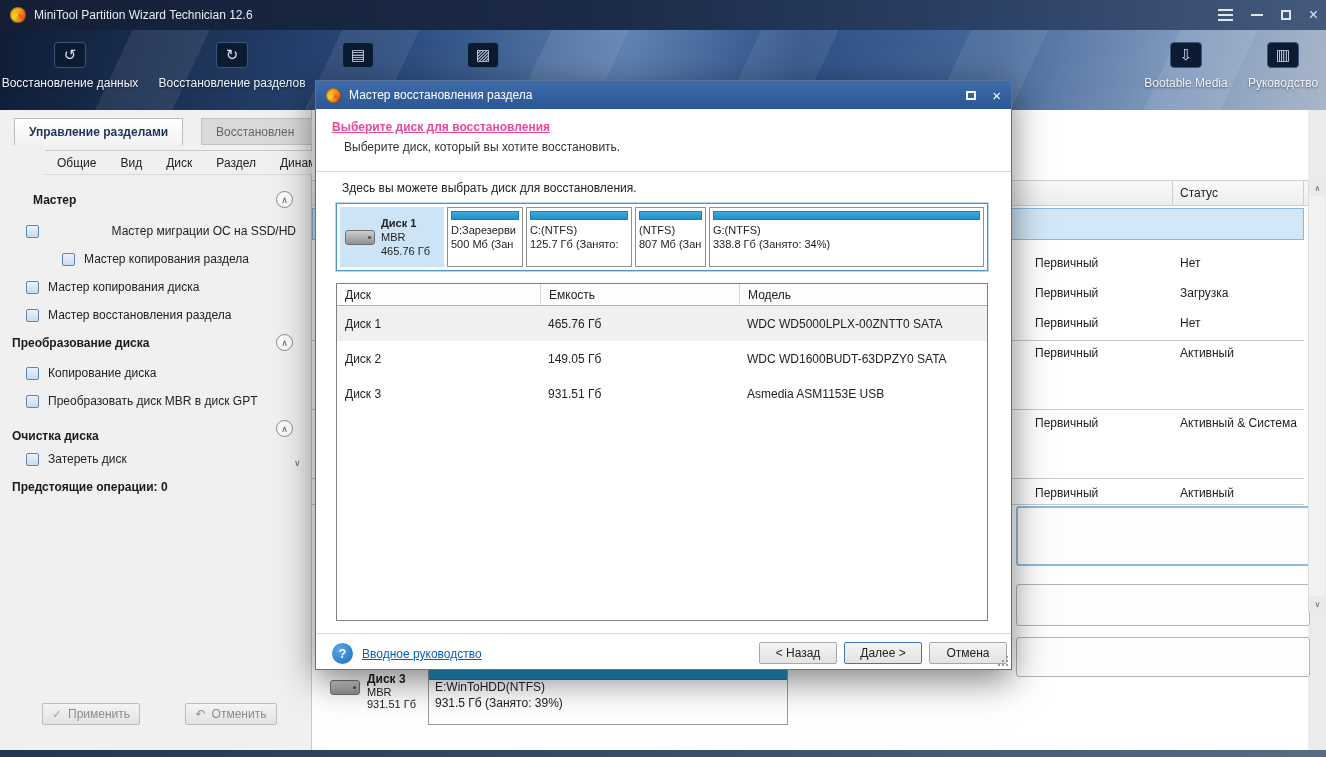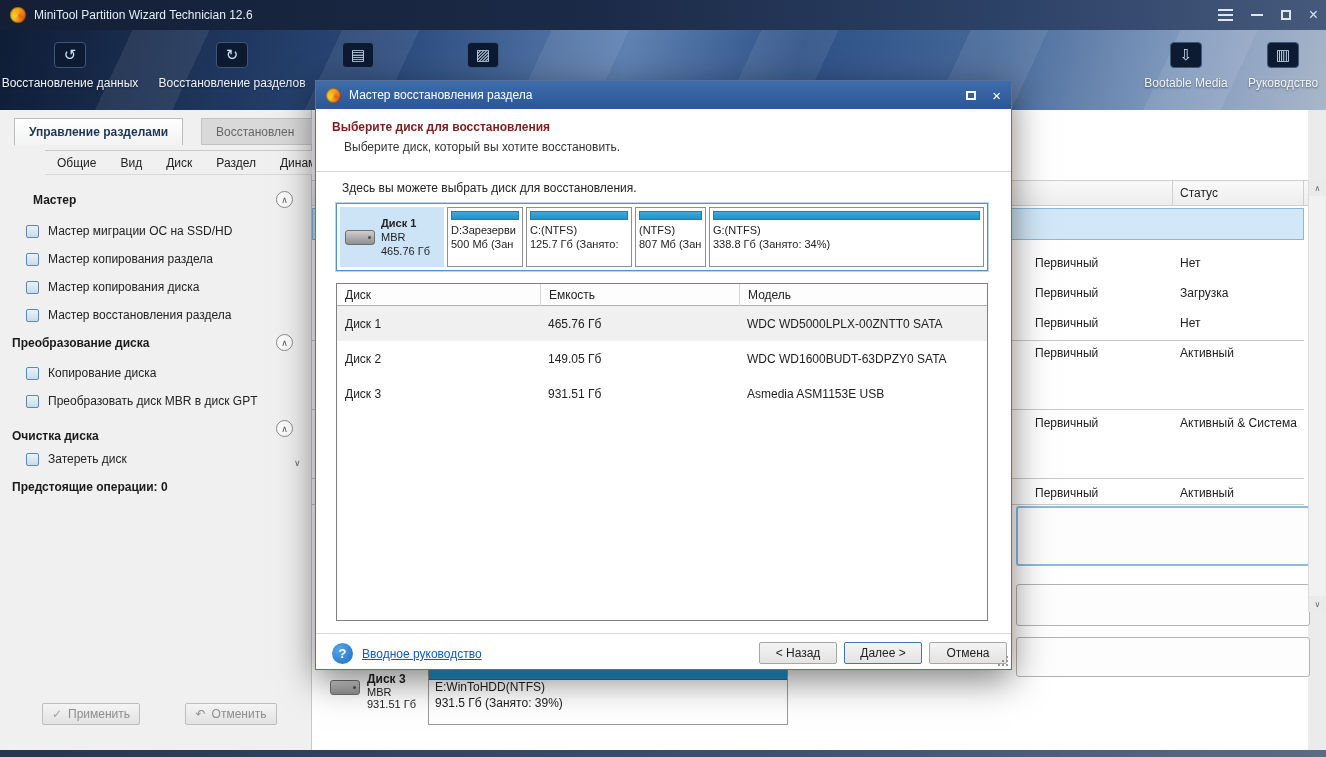--- a/index.html
+++ b/index.html
@@ -67,21 +67,21 @@
 
   
   .dialog { position:absolute; left:315px; top:80px; width:697px; height:590px; background:#ffffff;
     border:1px solid #5a7296; box-shadow:0 10px 34px rgba(0,0,0,.5); z-index:10; }
   .dlg-titlebar { position:absolute; left:0; top:0; width:695px; height:28px;
     background:linear-gradient(#3e6cab,#2c5696); display:flex; align-items:center; color:#fff; }
   .dlg-controls { position:absolute; right:10px; top:0; height:28px; display:flex; align-items:center; gap:16px; }
   .dlg-max { width:10px; height:9px; border:2px solid #fff; }
   .dlg-close { color:#fff; font-size:15px; line-height:1; }
   .dlg-header { position:absolute; left:0; top:28px; width:695px; height:63px; background:#fff; border-bottom:1px solid #d6d6d6; }
-  .dlg-heading { position:absolute; left:16px; top:11px; font-weight:bold; color:#7f1d1d; }
+  .dlg-heading { position:absolute; left:16px; top:11px; font-weight:bold; color:#ec4899;text-decoration:underline; }
   .dlg-subheading { position:absolute; left:28px; top:31px; color:#333; }
   .dlg-instruction { position:absolute; left:26px; top:100px; color:#222; }
   .strip { position:absolute; left:20px; top:122px; width:652px; height:68px; border:1px solid #4f94cd; box-shadow:0 0 0 1px #b9d8ef; display:flex; padding:3px; gap:3px; background:#fff; }
   .strip-disk { width:104px; background:#cde4f6; display:flex; align-items:center; gap:6px; padding-left:5px; }
   .strip-disk .txt div:nth-child(1){ font-weight:bold; }
   .strip-disk .txt div { line-height:14px; font-size:11px; }
   .part { border:1px solid #8f8f8f; padding:3px 3px 0 3px; overflow:hidden; background:#fff; }
   .part .bar { height:9px; background:linear-gradient(#3fabdf,#1f90c8); border:1px solid #1b7fb2; margin-bottom:3px; }
   .part .pl { font-size:11px; white-space:nowrap; line-height:14px; }
   .dlg-table { position:absolute; left:20px; top:202px; width:652px; height:338px; border:1px solid #808080; background:#fff; }
@@ -166,25 +166,25 @@
       <span class="menu-item">Вид</span>
       <span class="menu-item">Диск</span>
       <span class="menu-item">Раздел</span>
       <span class="menu-item" style="overflow:hidden;">Динамический ди</span>
     </div>
 
     <div class="section-hdr" style="top:80px;padding-left:33px;">
       <span>Мастер</span>
     </div>
     <div class="section-toggle" style="top:81px;">∧</div>
-    <div class="side-item" style="top:108px;">
+    <div class="side-item" style="top:108px;justify-content:space-between;">
       <span class="side-ico"></span>
       <span>Мастер миграции ОС на SSD/HD</span>
     </div>
-    <div class="side-item" style="top:136px;">
+    <div class="side-item" style="top:136px;margin-left:36px;">
       <span class="side-ico"></span>
       <span>Мастер копирования раздела</span>
     </div>
     <div class="side-item" style="top:164px;">
       <span class="side-ico"></span>
       <span>Мастер копирования диска</span>
     </div>
     <div class="side-item" style="top:192px;">
       <span class="side-ico"></span>
       <span>Мастер восстановления раздела</span>

